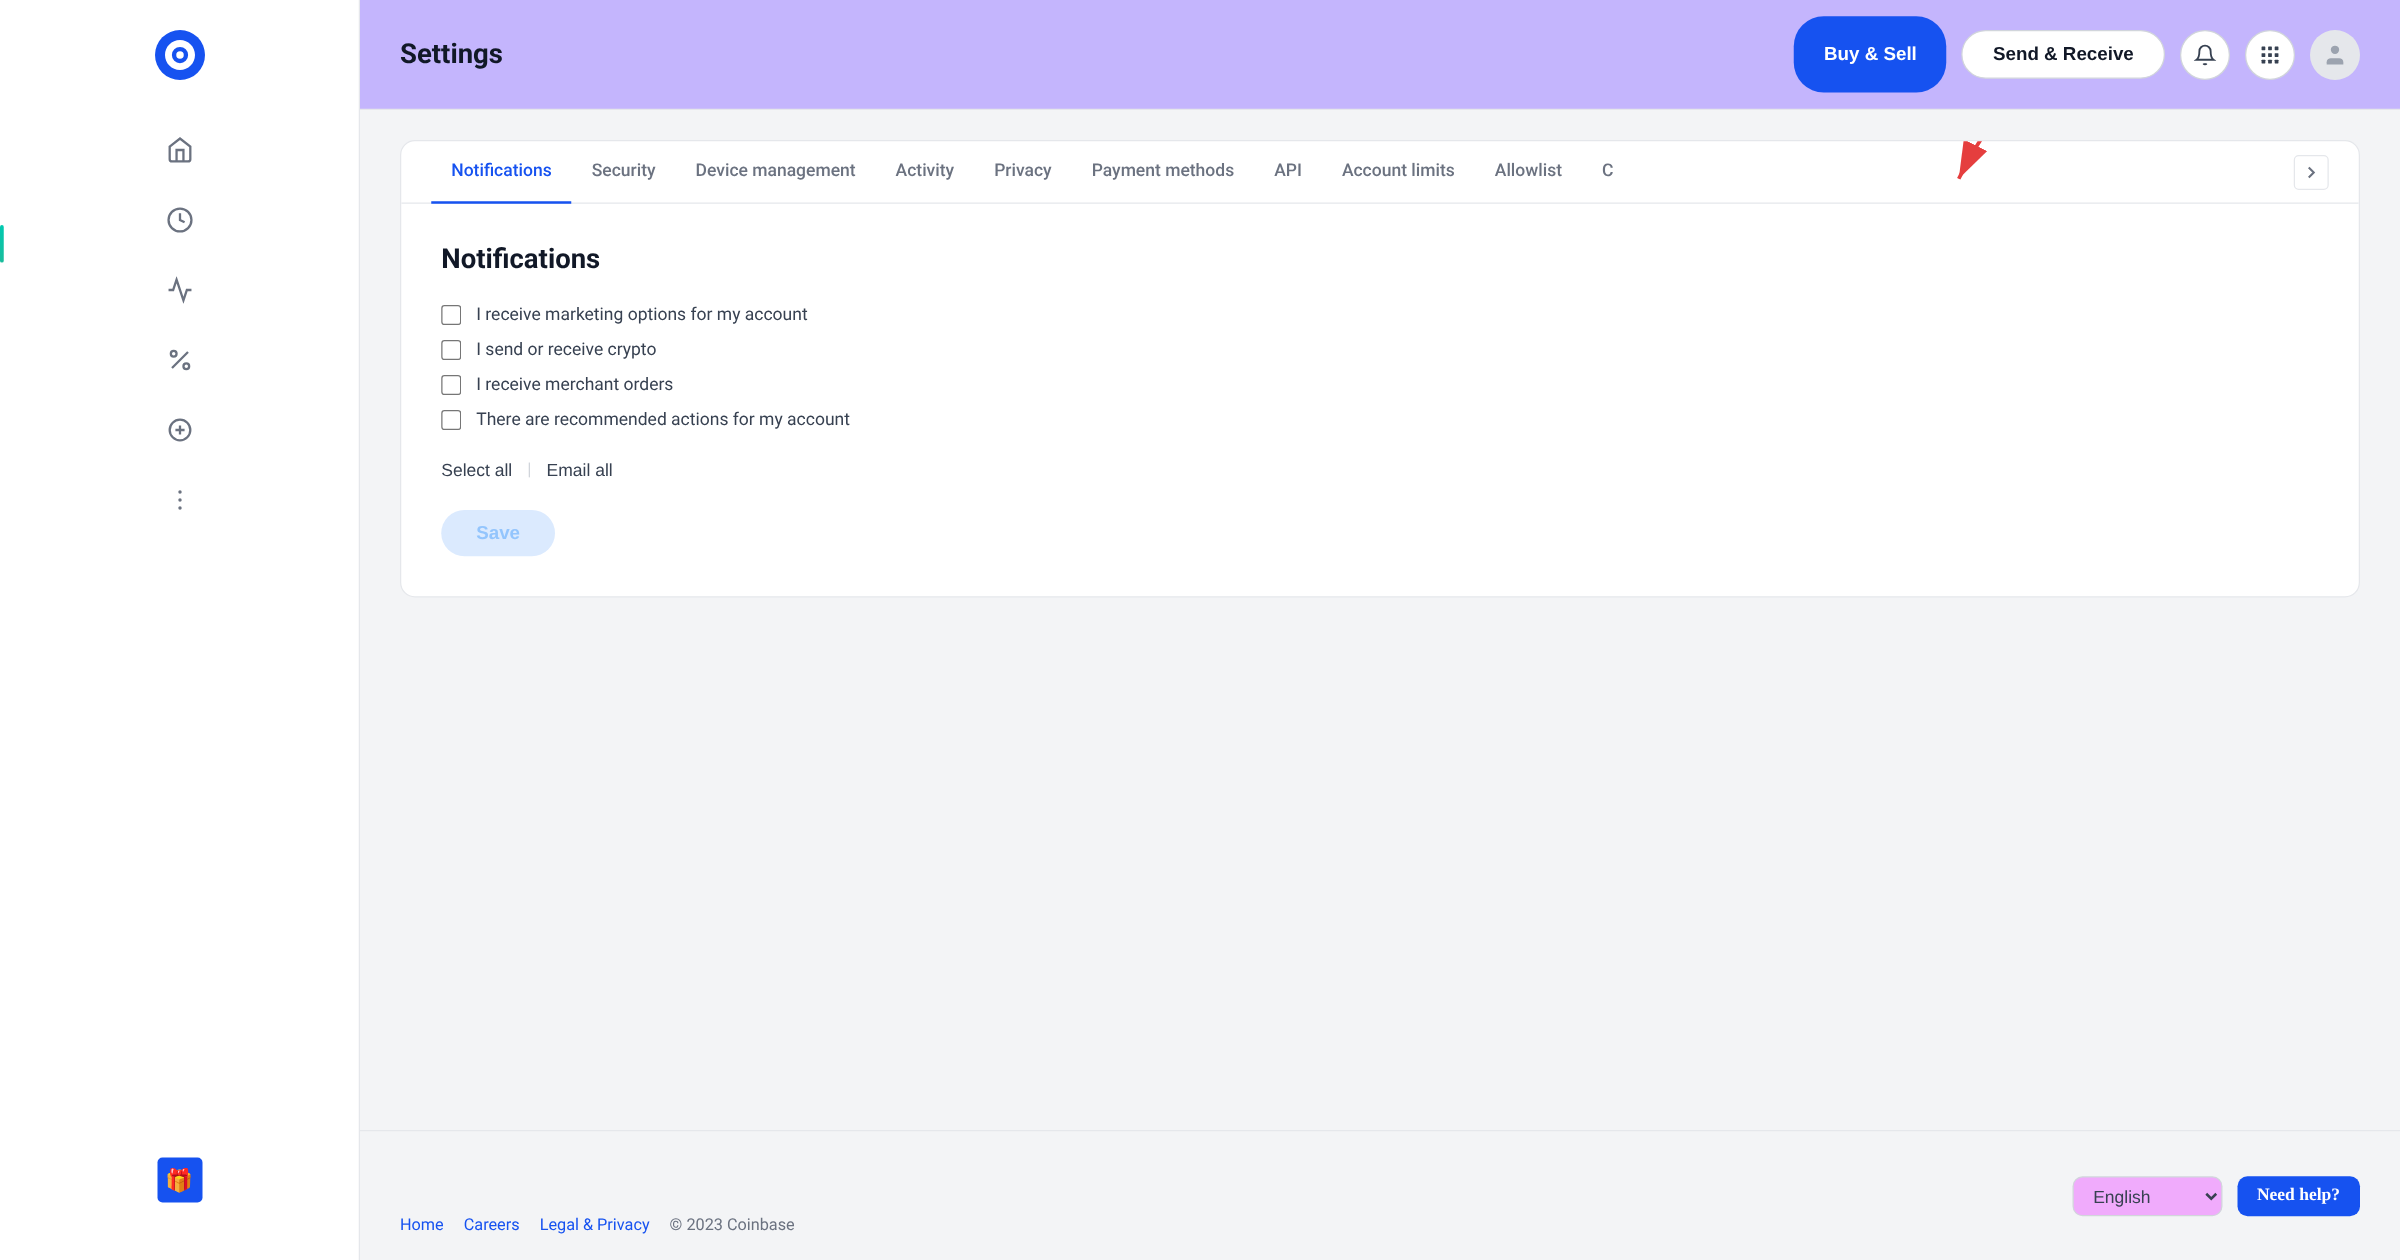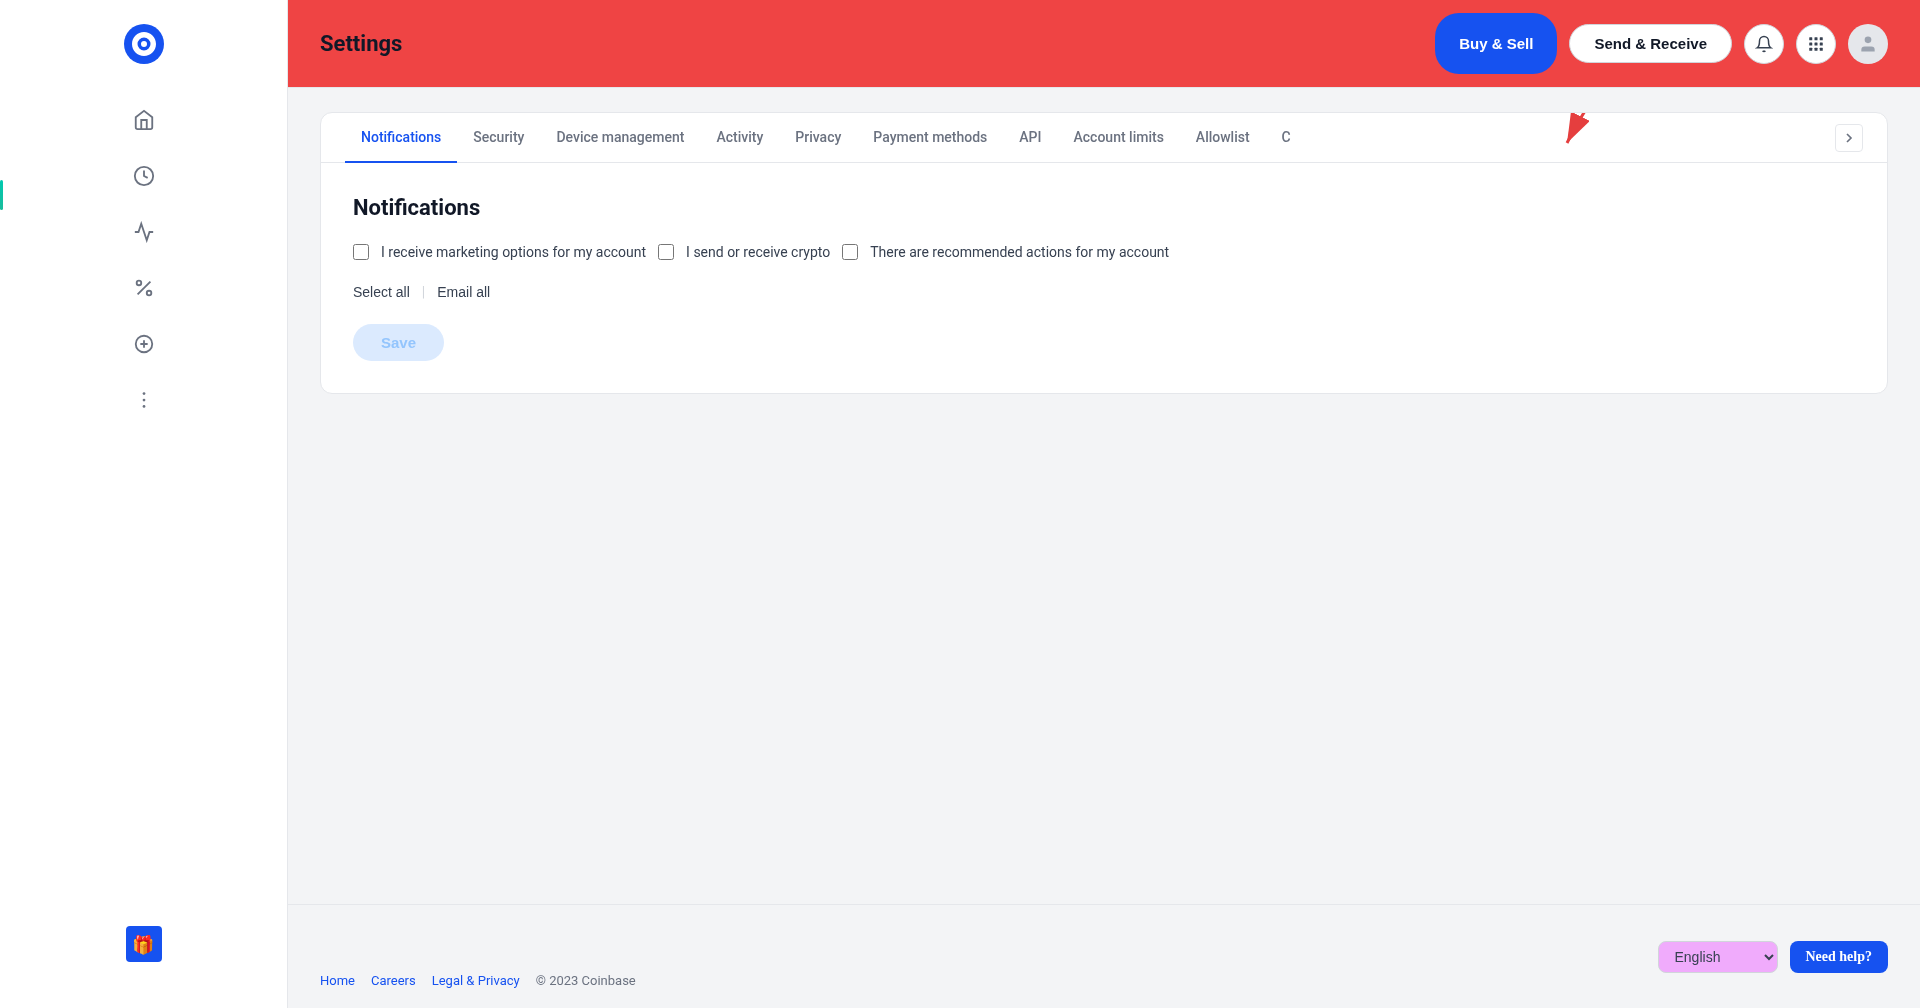--- a/index.html
+++ b/index.html
@@ -90,21 +90,21 @@
     
     .main {
       flex: 1;
       display: flex;
       flex-direction: column;
       min-height: 1008px;
     }
 
     
     .topbar {
-      background: #ef4444;
+      background: #c4b5fd;
       height: 88px;
       display: flex;
       align-items: center;
       padding: 0 32px;
       border-bottom: 1px solid #e5e7eb;
     }
     .topbar-title {
       font-size: 22px;
       font-weight: 700;
       color: #111827;
@@ -221,21 +221,21 @@
       margin-bottom: 24px;
     }
     .email-when-label {
       font-size: 14px;
       font-weight: 600;
       color: #374151;
       margin-bottom: 16px;
     }
     .checkbox-list {
       display: flex;
-      flex-direction: row;
+      flex-direction: column;
       gap: 12px;
       margin-bottom: 24px;
     }
     .checkbox-item {
       display: flex;
       align-items: center;
       gap: 12px;
     }
     .checkbox-item input[type="checkbox"] {
       width: 16px;
@@ -491,20 +491,24 @@
         <div class="checkbox-list">
           <div class="checkbox-item">
             <input type="checkbox" id="cb-marketing" style="">
             <label for="cb-marketing">I receive marketing options for my account</label>
           </div>
           <div class="checkbox-item">
             <input type="checkbox" id="cb-send" style="">
             <label for="cb-send">I send or receive crypto</label>
           </div>
           <div class="checkbox-item">
+            <input type="checkbox" id="cb-merchant" style="">
+            <label for="cb-merchant">I receive merchant orders</label>
+          </div>
+          <div class="checkbox-item">
             <input type="checkbox" id="cb-recommended" style="">
             <label for="cb-recommended">There are recommended actions for my account</label>
           </div>
         </div>
 
         <div class="select-clear-row">
           <button class="link-btn">Select all</button>
           <span class="divider-pipe">|</span>
           <button class="link-btn">Email all</button>
         </div>

